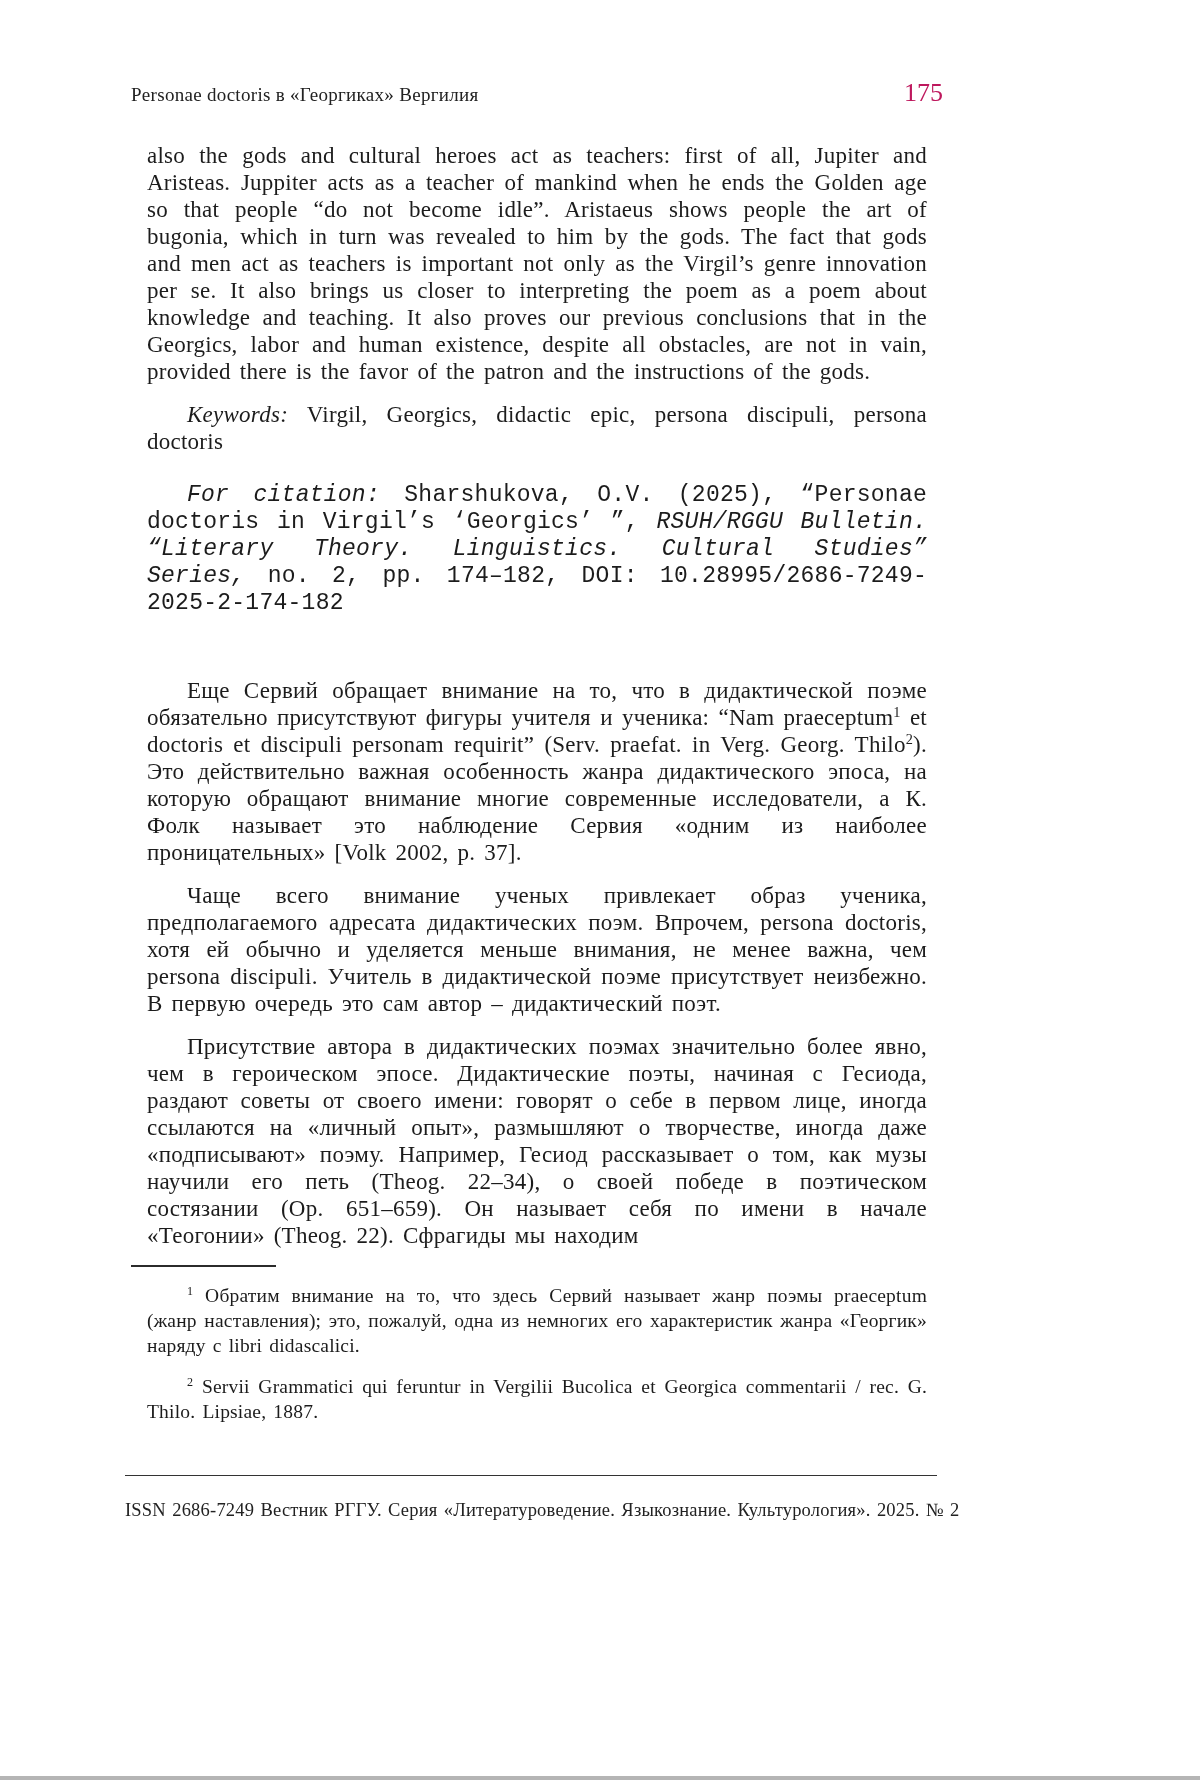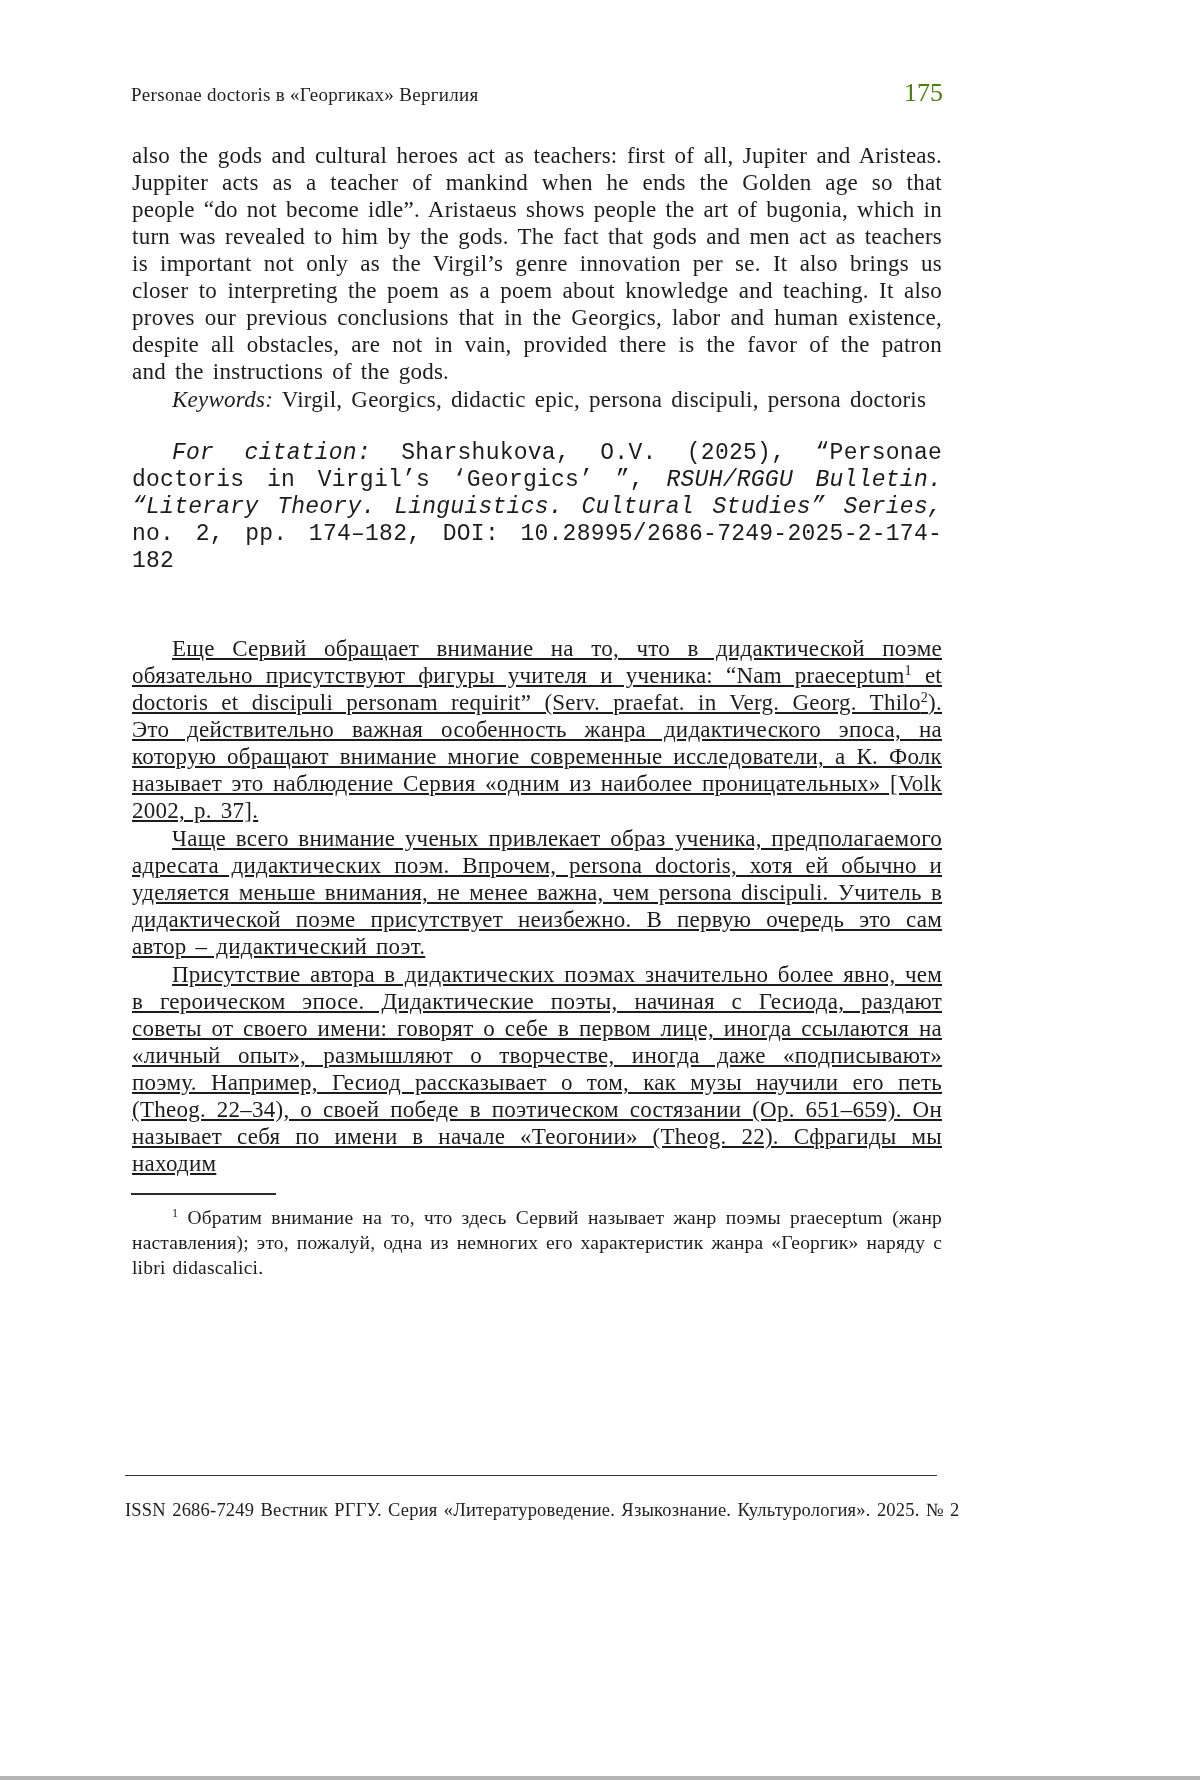--- a/index.html
+++ b/index.html
@@ -23,34 +23,34 @@
     justify-content: space-between;
     align-items: baseline;
   }
   .rh-title {
     font-size: 19px;
     letter-spacing: 0.3px;
     color: #222;
   }
   .rh-page {
     font-size: 26px;
-    color: #4d7c0f;
+    color: #be185d;
   }
   .text-block {
     margin-top: 34px;
     font-size: 23px;
     line-height: 27px;
     text-align: justify;
     letter-spacing: 0.25px;
     word-spacing: 3px;
   }
-  .para { margin: 1px; }
+  .para { margin: 16px; }
   .indent { text-indent: 40px; }
   .citation-para { margin-top: 27px; font-family: Liberation Mono, monospace; }
-  .russian-section { margin-top: 60px; text-decoration: underline; }
+  .russian-section { margin-top: 60px; }
   .it { font-style: italic; }
   sup {
     font-size: 0.62em;
     vertical-align: baseline;
     position: relative;
     top: -0.55em;
     line-height: 0;
   }
   .footnote-sep {
     width: 145px;
@@ -109,20 +109,21 @@
     <section class="russian-section">
       <p class="para indent"><span>Еще Сервий обращает внимание на то, что в дидактической поэме обязательно присутствуют фигуры учителя и ученика: “Nam praeceptum</span><sup>1</sup><span> et doctoris et discipuli personam requirit” (Serv. praefat. in Verg. Georg. Thilo</span><sup>2</sup><span>). Это действительно важная особенность жанра дидактического эпоса, на которую обращают внимание многие современные исследователи, а К. Фолк называет это наблюдение Сервия «одним из наиболее проницательных» [Volk 2002, p. 37].</span></p>
       <p class="para indent"><span>Чаще всего внимание ученых привлекает образ ученика, предполагаемого адресата дидактических поэм. Впрочем, persona doctoris, хотя ей обычно и уделяется меньше внимания, не менее важна, чем persona discipuli. Учитель в дидактической поэме присутствует неизбежно. В первую очередь это сам автор – дидактический поэт.</span></p>
       <p class="para indent"><span>Присутствие автора в дидактических поэмах значительно более явно, чем в героическом эпосе. Дидактические поэты, начиная с Гесиода, раздают советы от своего имени: говорят о себе в первом лице, иногда ссылаются на «личный опыт», размышляют о творчестве, иногда даже «подписывают» поэму. Например, Гесиод рассказывает о том, как музы научили его петь (Theog. 22–34), о своей победе в поэтическом состязании (Op. 651–659). Он называет себя по имени в начале «Теогонии» (Theog. 22). Сфрагиды мы находим</span></p>
     </section>
 
     <hr class="footnote-sep">
 
     <section class="footnotes">
       <p class="para"><sup>1</sup><span> Обратим внимание на то, что здесь Сервий называет жанр поэмы praeceptum (жанр наставления); это, пожалуй, одна из немногих его характеристик жанра «Георгик» наряду с libri didascalici.</span></p>
+      <p class="para"><sup>2</sup><span> Servii Grammatici qui feruntur in Vergilii Bucolica et Georgica commentarii / rec. G. Thilo. Lipsiae, 1887.</span></p>
     </section>
 
   </main>
 </div>
 
 <footer class="page-footer">ISSN 2686-7249 Вестник РГГУ. Серия «Литературоведение. Языкознание. Культурология». 2025. № 2</footer>
 
 <div class="scan-edge"></div>
 
 </body></html>

